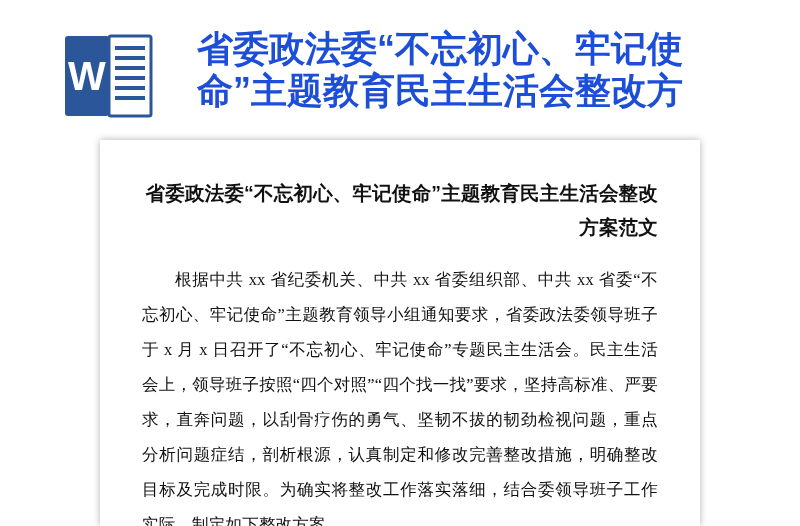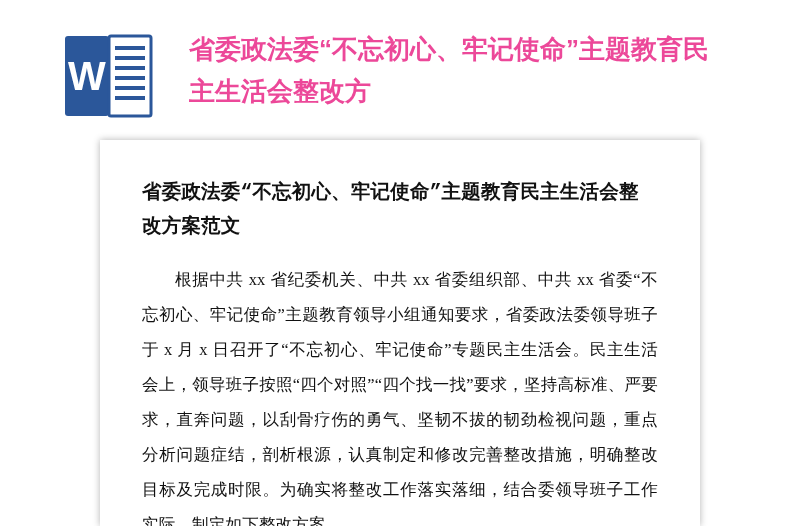--- a/index.html
+++ b/index.html
@@ -35,51 +35,51 @@
   .word-icon {
     position: absolute;
     left: 65px;
     top: 32px;
     width: 88px;
     height: 88px;
     display: block;
   }
   .header-title {
     position: absolute;
-    left: 189px;
+    left: 197px;
     top: 28px;
     width: 540px;
     font-family: "Liberation Sans", sans-serif;
     font-weight: bold;
-    font-size: 26px;
+    font-size: 36px;
     line-height: 42px;
-    color: #ec4899;
+    color: #1d4ed8;
     letter-spacing: 0px;
     overflow: hidden;
     max-height: 90px;
   }
   
   .doc-sheet {
     position: absolute;
     left: 100px;
     top: 140px;
     width: 600px;
     height: 386px;
     background: #ffffff;
     box-shadow: 0 0 7px rgba(0,0,0,0.30);
     box-sizing: border-box;
     padding: 36px 42px 0 42px;
     overflow: hidden;
   }
   .doc-title {
-    font-family: Liberation Mono, monospace;
+    font-family: Liberation Sans, sans-serif;
     font-weight: bold;
     font-size: 19.5px;
     line-height: 34px;
-    text-align: left;
+    text-align: right;
     color: #111111;
     margin: 0 0 18px 0;
     letter-spacing: 0.2px;
   }
   .doc-body {
     font-family: "Liberation Serif", serif;
     font-size: 16.5px;
     line-height: 35px;
     color: #111111;
     text-align: justify;

